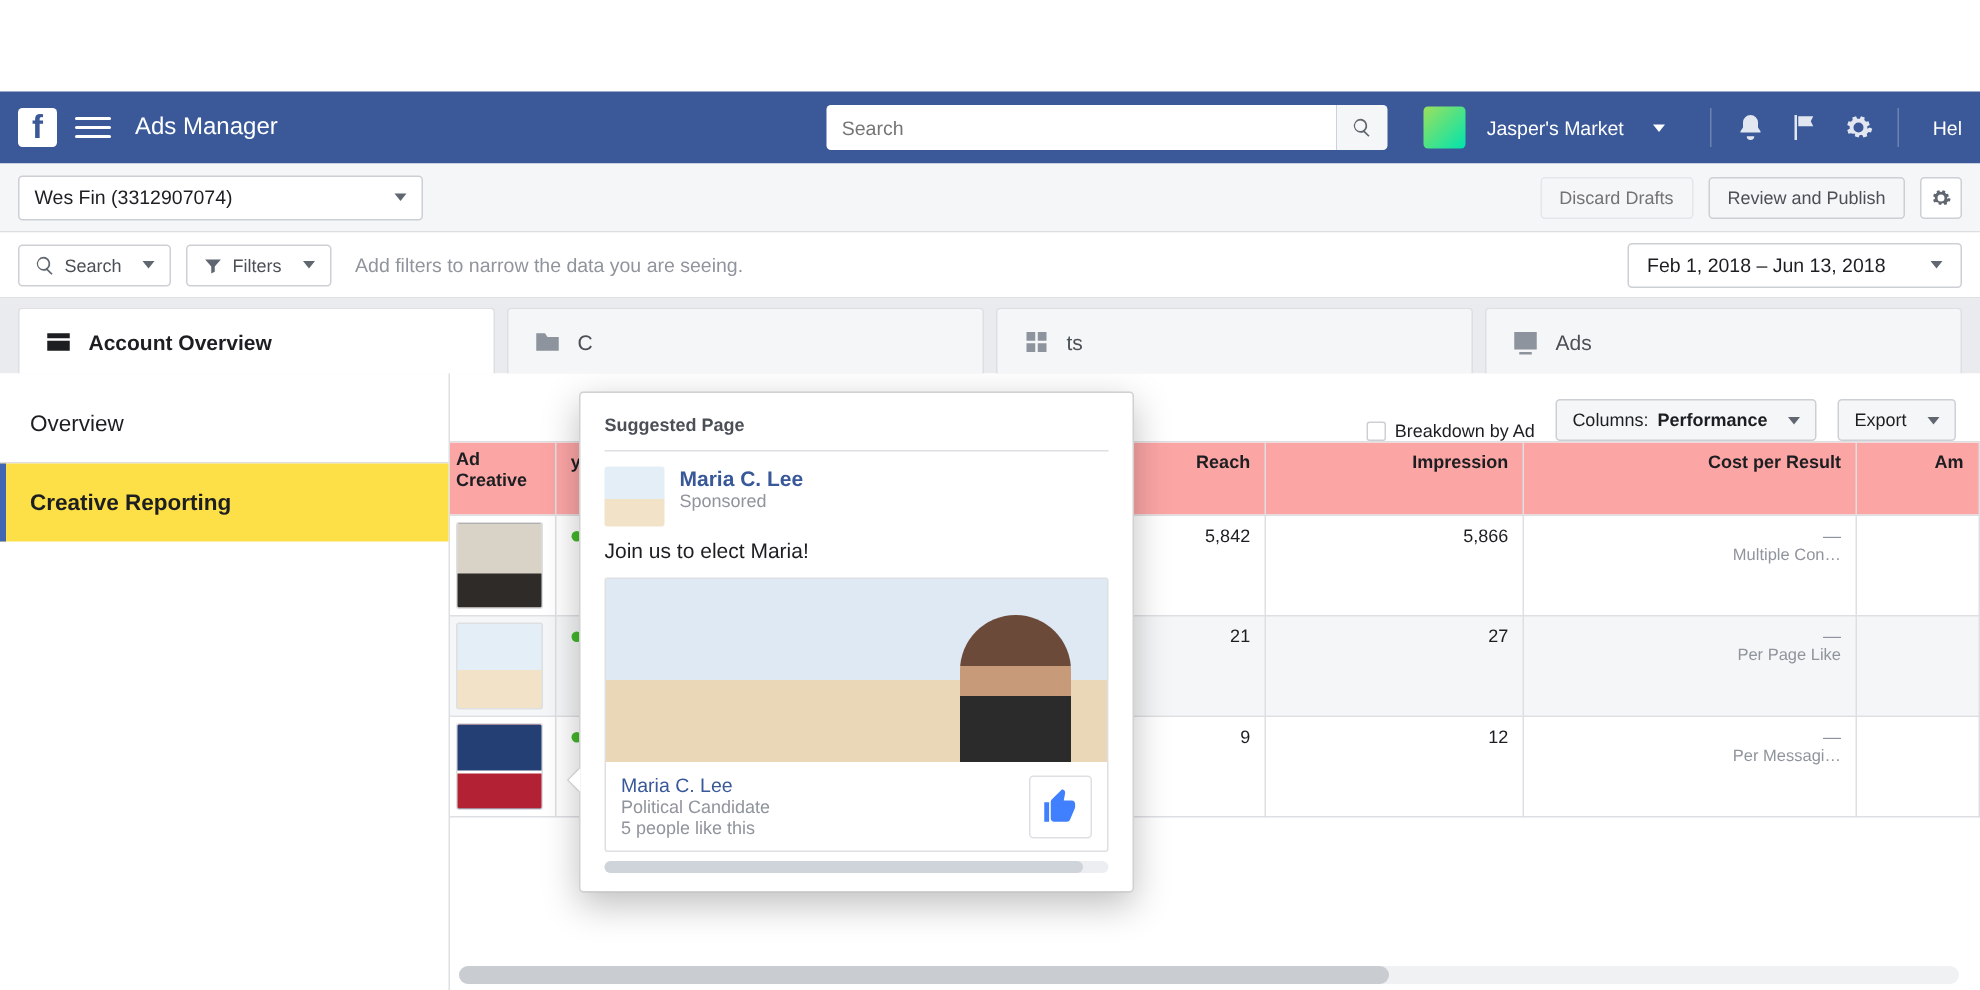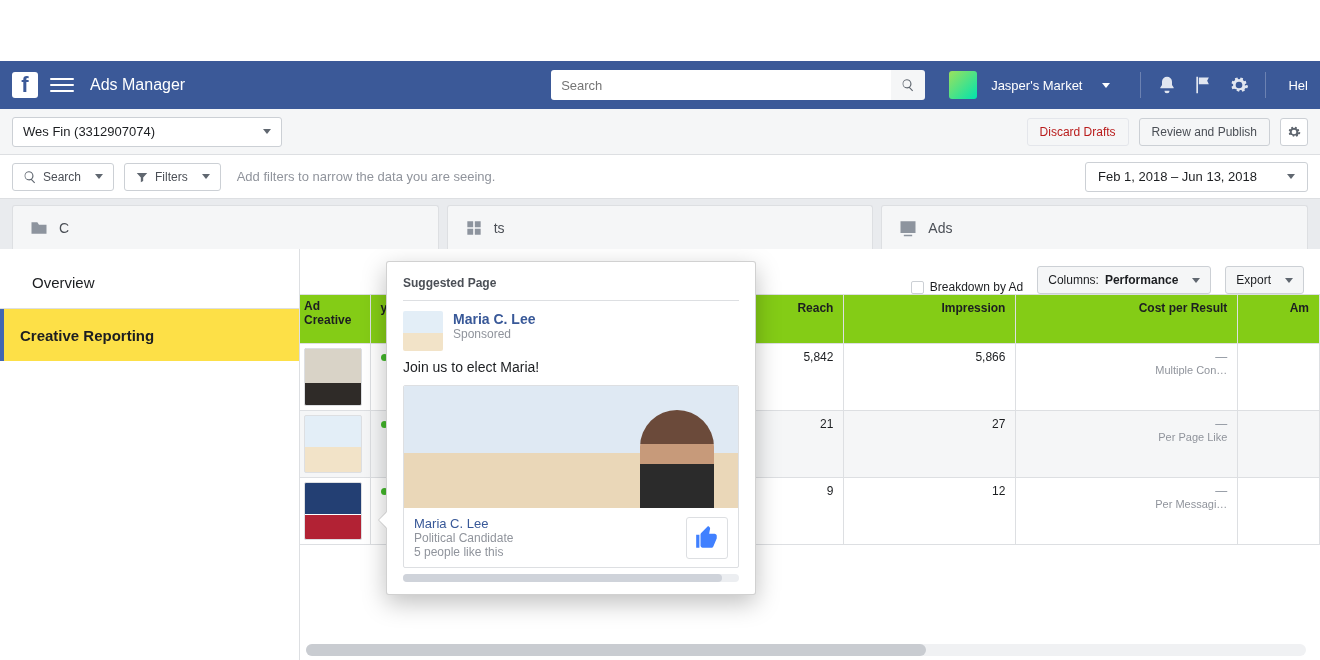--- a/index.html
+++ b/index.html
@@ -30,49 +30,49 @@
   .bar-icons{display:flex;align-items:center;gap:16px;margin-left:18px;}
   .bar-sep{width:1px;height:26px;background:rgba(255,255,255,.25);}
   .bar-icon{width:20px;height:20px;fill:rgba(255,255,255,.85);cursor:pointer;}
   .help-link{color:#fff;text-decoration:none;font-size:13px;margin-left:6px;}
   
   .subbar{height:46px;background:#f5f6f7;border-bottom:1px solid var(--border);display:flex;align-items:center;padding:0 12px;gap:10px;}
   .select-pill{height:30px;min-width:270px;border:1px solid #ccd0d5;border-radius:3px;background:#fff;display:flex;align-items:center;padding:0 10px;font-size:13px;cursor:pointer;justify-content:space-between;}
   .caret{width:0;height:0;border-left:4px solid transparent;border-right:4px solid transparent;border-top:5px solid #606770;margin-left:8px;}
   .subbar .right{margin-left:auto;display:flex;align-items:center;gap:10px;}
   .btn-outline{height:28px;border:1px solid #ccd0d5;border-radius:3px;background:#f5f6f7;color:#4b4f56;padding:0 12px;font-size:12px;cursor:pointer;}
-  .btn-outline.muted{color:#b91c1c;border-color:#e4e6eb;cursor:default;}
+  .btn-outline.muted{color:#737373;border-color:#e4e6eb;cursor:default;}
   .gear-btn{width:28px;height:28px;border:1px solid #ccd0d5;border-radius:3px;background:#fff;display:flex;align-items:center;justify-content:center;cursor:pointer;}
   
   .filterrow{height:44px;background:#fff;border-bottom:1px solid var(--border);display:flex;align-items:center;padding:0 12px;gap:10px;}
   .pill-btn{height:28px;border:1px solid #ccd0d5;border-radius:3px;background:#fff;padding:0 10px;font-size:12px;display:flex;align-items:center;gap:6px;cursor:pointer;color:#4b4f56;}
   .placeholder-text{color:var(--muted);font-size:13px;margin-left:6px;}
   .date-pill{margin-left:auto;height:30px;border:1px solid #ccd0d5;border-radius:3px;background:#fff;padding:0 12px;font-size:13px;display:flex;align-items:center;gap:22px;cursor:pointer;}
   
   .tabsrow{height:50px;background:var(--bg);display:flex;align-items:flex-end;padding:0 12px;gap:8px;}
   .tab{flex:1;height:44px;border:1px solid var(--border);border-bottom:none;background:#f5f6f7;border-radius:3px 3px 0 0;display:flex;align-items:center;gap:10px;padding:0 16px;font-size:14px;color:#4b4f56;cursor:pointer;}
   .tab.active{background:#fff;font-weight:600;color:#1c1e21;}
   .tab .tab-icon{width:20px;height:20px;fill:#8d949e;}
   .tab.active .tab-icon{fill:#1c1e21;}
   
   .main{display:flex;height:calc(660px - 61px - 48px - 46px - 44px - 50px);background:#fff;}
   .left-nav{width:300px;border-right:1px solid var(--border);padding-top:8px;}
-  .left-nav .item{height:52px;display:flex;align-items:center;padding:0 32px;font-size:15px;color:#1c1e21;cursor:pointer;}
+  .left-nav .item{height:52px;display:flex;align-items:center;padding:0 20px;font-size:15px;color:#1c1e21;cursor:pointer;}
   .left-nav .item.active{border-left:4px solid #4267b2;font-weight:700;padding-left:16px;background:#fde047;}
   .left-nav .item:first-child{border-bottom:1px solid var(--border);}
   .content{flex:1;position:relative;overflow:hidden;}
   .content-top{height:46px;border-bottom:1px solid var(--border);display:flex;align-items:flex-end;padding:0 16px;gap:14px;justify-content:flex-end;}
   .chk-label{font-size:12px;color:#1c1e21;display:flex;align-items:center;gap:6px;}
   .chk{width:13px;height:13px;border:1px solid #ccd0d5;border-radius:2px;background:#fff;}
   .select-small{height:28px;border:1px solid #ccd0d5;border-radius:3px;background:#f5f6f7;padding:0 10px;font-size:12px;display:flex;align-items:center;gap:6px;cursor:pointer;}
   
   .table-wrap{position:absolute;top:46px;left:0;right:0;bottom:0;overflow:hidden;}
   table{border-collapse:collapse;width:100%;font-size:12px;}
   th,td{border-right:1px solid var(--border);border-bottom:1px solid var(--border);padding:6px 10px;text-align:right;vertical-align:top;}
-  th{background:#84cc16;font-weight:600;color:#1c1e21;height:48px;}
+  th{background:#fca5a5;font-weight:600;color:#1c1e21;height:48px;}
   th:first-child,td:first-child{text-align:left;width:70px;padding:4px;}
   .col-creative{width:70px;}
   .col-delivery{text-align:left;width:180px;}
   .thumb{width:58px;height:58px;border:1px solid var(--border);border-radius:2px;background:#cfd3da;}
   .thumb.t1{background:linear-gradient(180deg,#d9d3c7 0 60%,#2f2b28 60%);}
   .thumb.t2{background:linear-gradient(180deg,#e3eef7 0 55%,#f2e3c8 55%);}
   .thumb.t3{background:linear-gradient(180deg,#233f73 0 55%,#fff 55% 58%,#b22234 58%);}
   .dash{color:#8d949e;}
   .subtext{color:var(--muted);font-size:11px;}
   .dot{width:7px;height:7px;border-radius:50%;background:var(--green);display:inline-block;margin-right:6px;vertical-align:middle;}
@@ -179,20 +179,26 @@
     <span class="caret"></span>
   </div>
   <span class="placeholder-text">Add filters to narrow the data you are seeing.</span>
   <div class="date-pill">
     <span>Feb 1, 2018 – Jun 13, 2018</span>
     <span class="caret"></span>
   </div>
 </div>
 
 <div class="tabsrow">
+  <div class="tab active">
+    <svg class="tab-icon" viewBox="0 0 24 24">
+        <path d="M3 5h18v4H3zM3 11h18v8H3z"></path>
+      </svg>
+    <span>Account Overview</span>
+  </div>
   <div class="tab">
     <svg class="tab-icon" viewBox="0 0 24 24">
         <path d="M3 5h7l2 3h9v11H3z"></path>
       </svg>
     <span>C</span>
   </div>
   <div class="tab">
     <svg class="tab-icon" viewBox="0 0 24 24">
         <path d="M4 4h7v7H4zM13 4h7v7h-7zM4 13h7v7H4zM13 13h7v7h-7z"></path>
       </svg>

